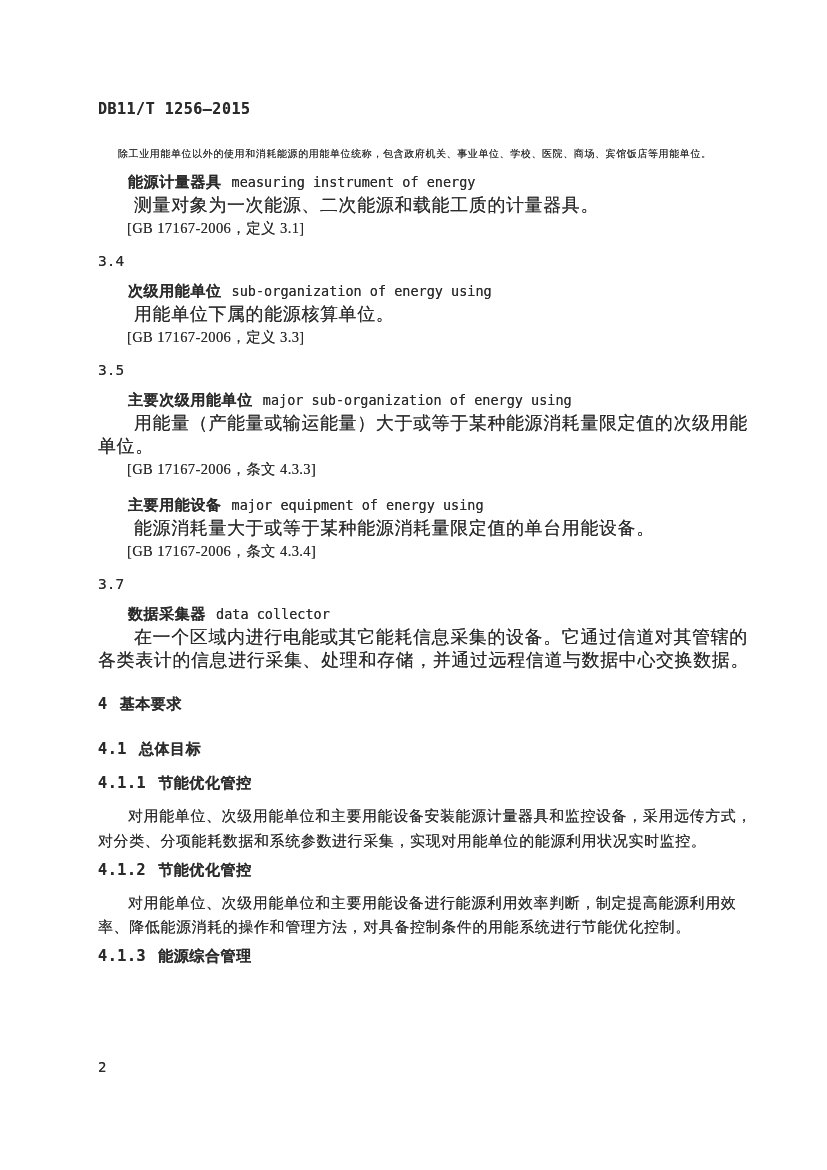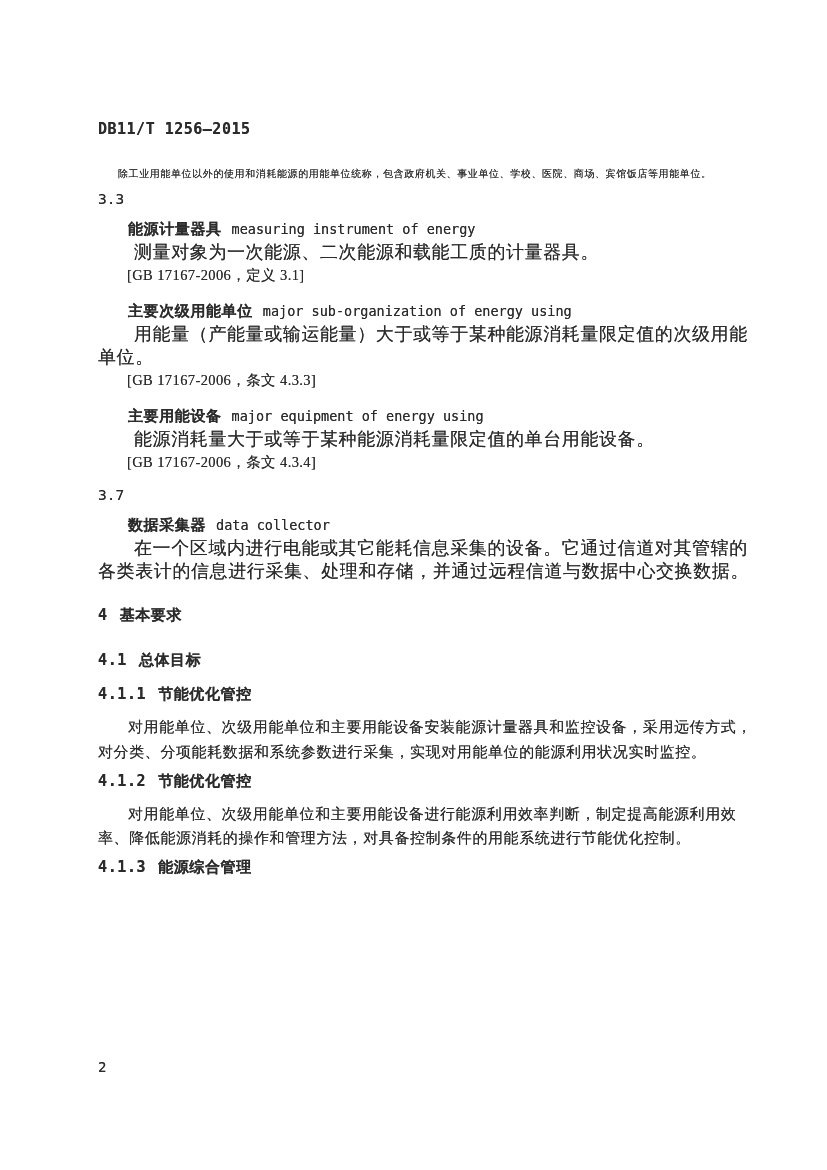--- a/index.html
+++ b/index.html
@@ -22,21 +22,20 @@
     width: 662px;
   }
   .doc-header {
     font-family: "DejaVu Sans Mono", monospace;
     font-weight: bold;
     font-size: 15px;
     line-height: 18px;
     letter-spacing: 0.5px;
     margin-bottom: 22px;
     text-shadow: 0 0 0.6px #555;
-    margin-top: 20px;
   }
   .intro {
     font-size: 10px;
     line-height: 28px;
     text-indent: 2em;
     letter-spacing: 0.6px;
     margin: 0;
     text-shadow: 0 0 0.6px #555;
   }
   .def-block { margin-top: 12px; }
@@ -121,30 +120,38 @@
 </head>
 <body>
 
 <div class="page">
 
   <div class="doc-header">DB11/T 1256—2015</div>
 
   <p class="intro">除工业用能单位以外的使用和消耗能源的用能单位统称，包含政府机关、事业单位、学校、医院、商场、宾馆饭店等用能单位。</p>
 
   <div class="def-block first">
-    <div class="def-number">3.3</div>
     <p class="def-term">
       <span class="term-zh">能源计量器具</span><span class="term-en">measuring instrument of energy</span>
     </p>
     <p class="def-text">测量对象为一次能源、二次能源和载能工质的计量器具。</p>
     <p class="def-source">[GB 17167-2006，定义 3.1]</p>
   </div>
 
+  <div class="def-block">
+    <div class="def-number">3.4</div>
+    <p class="def-term">
+      <span class="term-zh">次级用能单位</span><span class="term-en">sub-organization of energy using</span>
+    </p>
+    <p class="def-text">用能单位下属的能源核算单位。</p>
+    <p class="def-source">[GB 17167-2006，定义 3.3]</p>
+  </div>
 
   <div class="def-block">
+    <div class="def-number">3.5</div>
     <p class="def-term">
       <span class="term-zh">主要次级用能单位</span><span class="term-en">major sub-organization of energy using</span>
     </p>
     <p class="def-text">用能量（产能量或输运能量）大于或等于某种能源消耗量限定值的次级用能单位。</p>
     <p class="def-source">[GB 17167-2006，条文 4.3.3]</p>
   </div>
 
   <div class="def-block">
     <p class="def-term">
       <span class="term-zh">主要用能设备</span><span class="term-en">major equipment of energy using</span>

